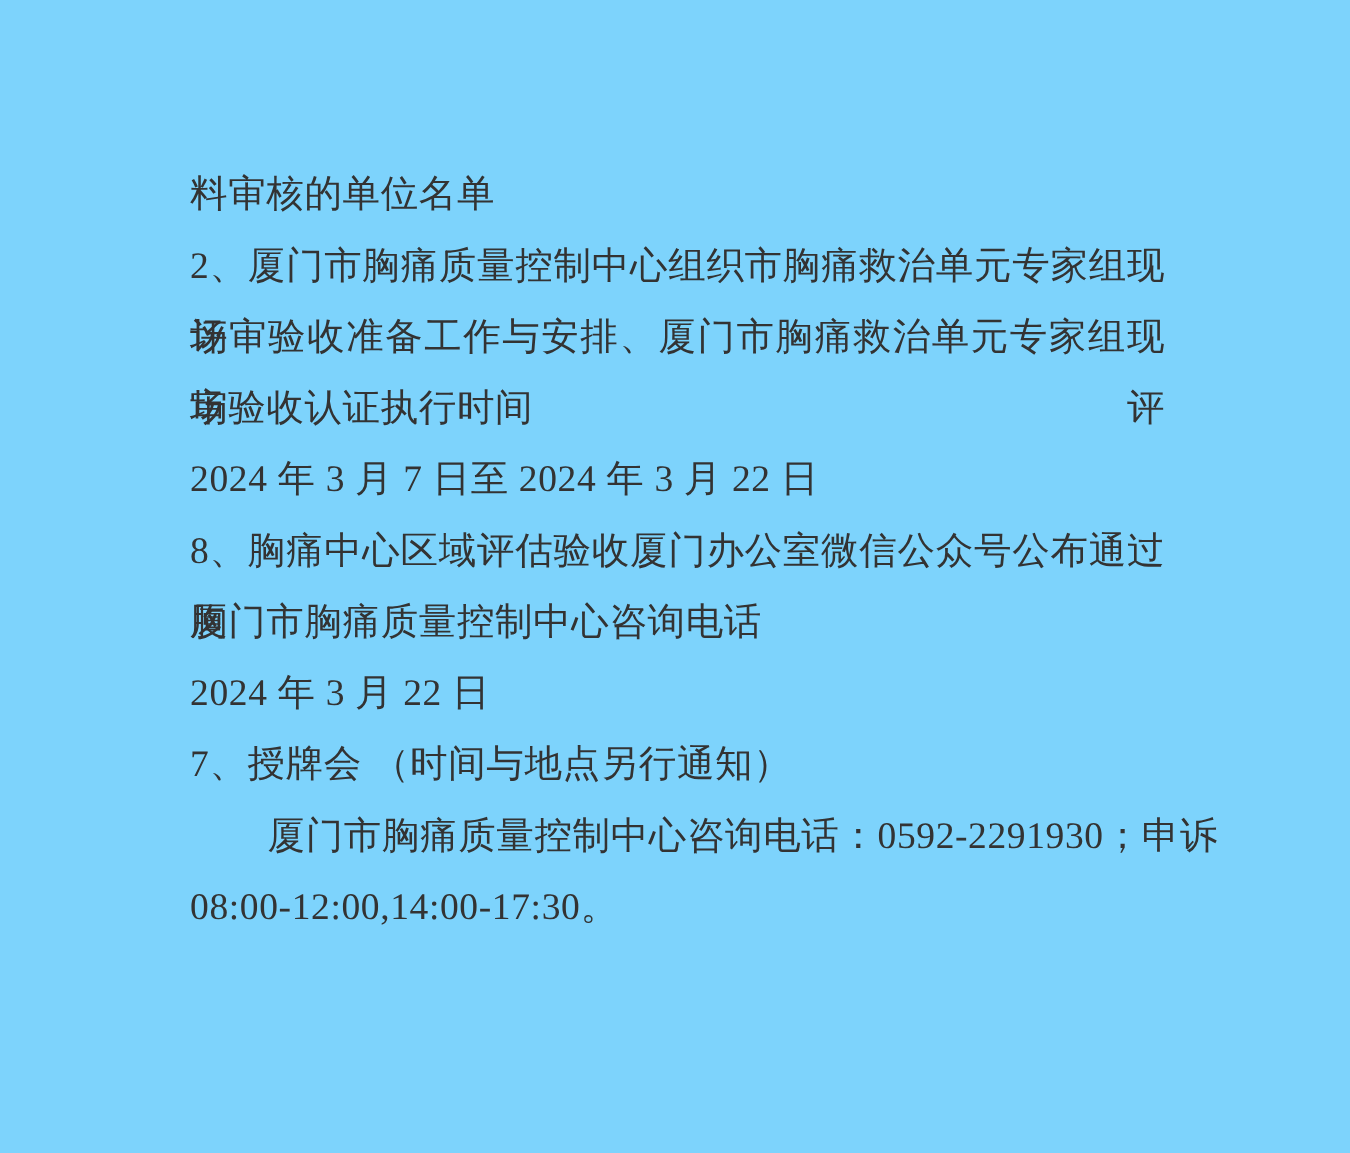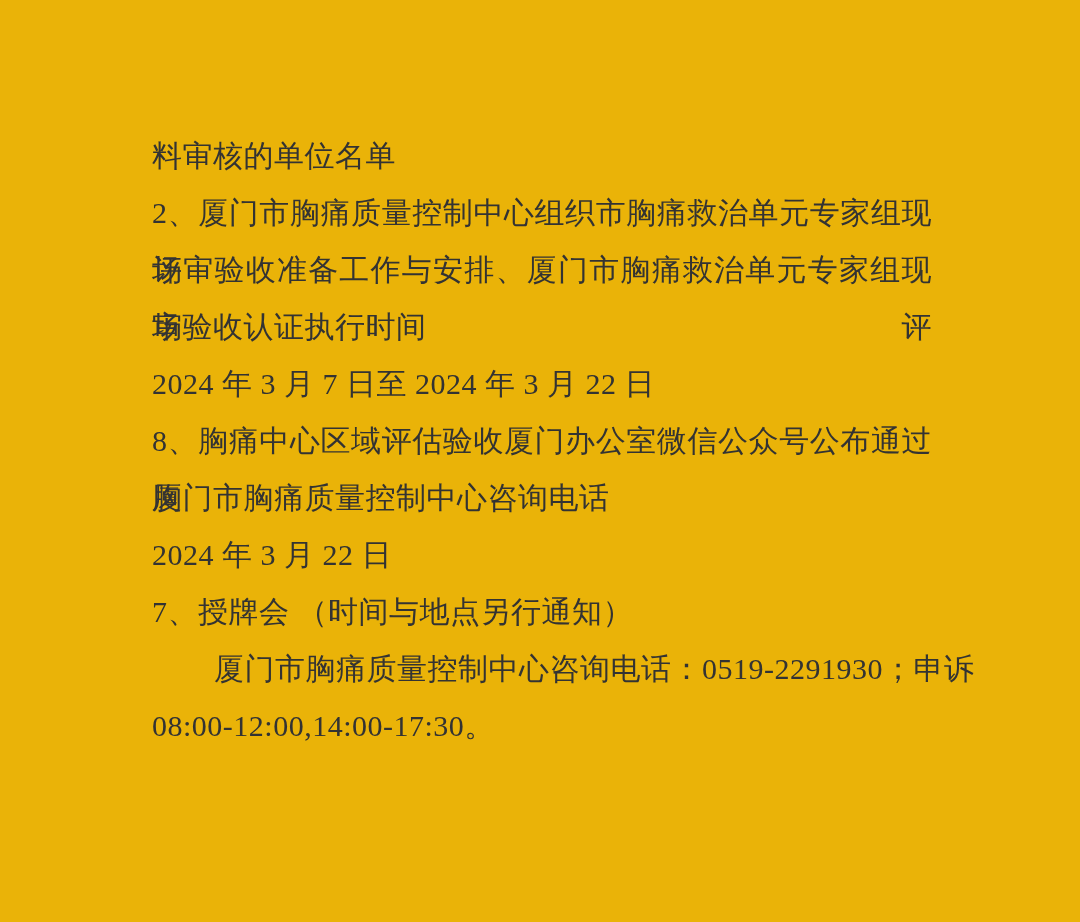--- a/index.html
+++ b/index.html
@@ -12,21 +12,21 @@
     background: #ffffff;
     overflow: hidden;
     position: relative;
   }
   .page {
     position: absolute;
     left: 0;
     top: 0;
     width: 1080px;
     height: 922px;
-    background: #eab308;
+    background: #7dd3fc;
   }
   .doc-body {
     position: absolute;
     left: 152px;
     top: 127px;
     width: 780px;
     font-family: "Liberation Serif", "DejaVu Serif", serif;
     font-size: 30px;
     color: #333333;
     letter-spacing: 0.5px;
@@ -56,16 +56,16 @@
   <div class="doc-body">
     <div class="line">料审核的单位名单</div>
     <div class="line full">2、厦门市胸痛质量控制中心组织市胸痛救治单元专家组现场</div>
     <div class="line full">评审验收准备工作与安排、厦门市胸痛救治单元专家组现场评</div>
     <div class="line">审验收认证执行时间</div>
     <div class="line">2024 年 3 月 7 日至 2024 年 3 月 22 日</div>
     <div class="line full">8、胸痛中心区域评估验收厦门办公室微信公众号公布通过胸</div>
     <div class="line">厦门市胸痛质量控制中心咨询电话</div>
     <div class="line">2024 年 3 月 22 日</div>
     <div class="line">7、授牌会 （时间与地点另行通知）</div>
-    <div class="line indent">厦门市胸痛质量控制中心咨询电话：0519-2291930；申诉</div>
+    <div class="line indent">厦门市胸痛质量控制中心咨询电话：0592-2291930；申诉</div>
     <div class="line">08:00-12:00,14:00-17:30。</div>
   </div>
 </div>
 
 </body></html>

